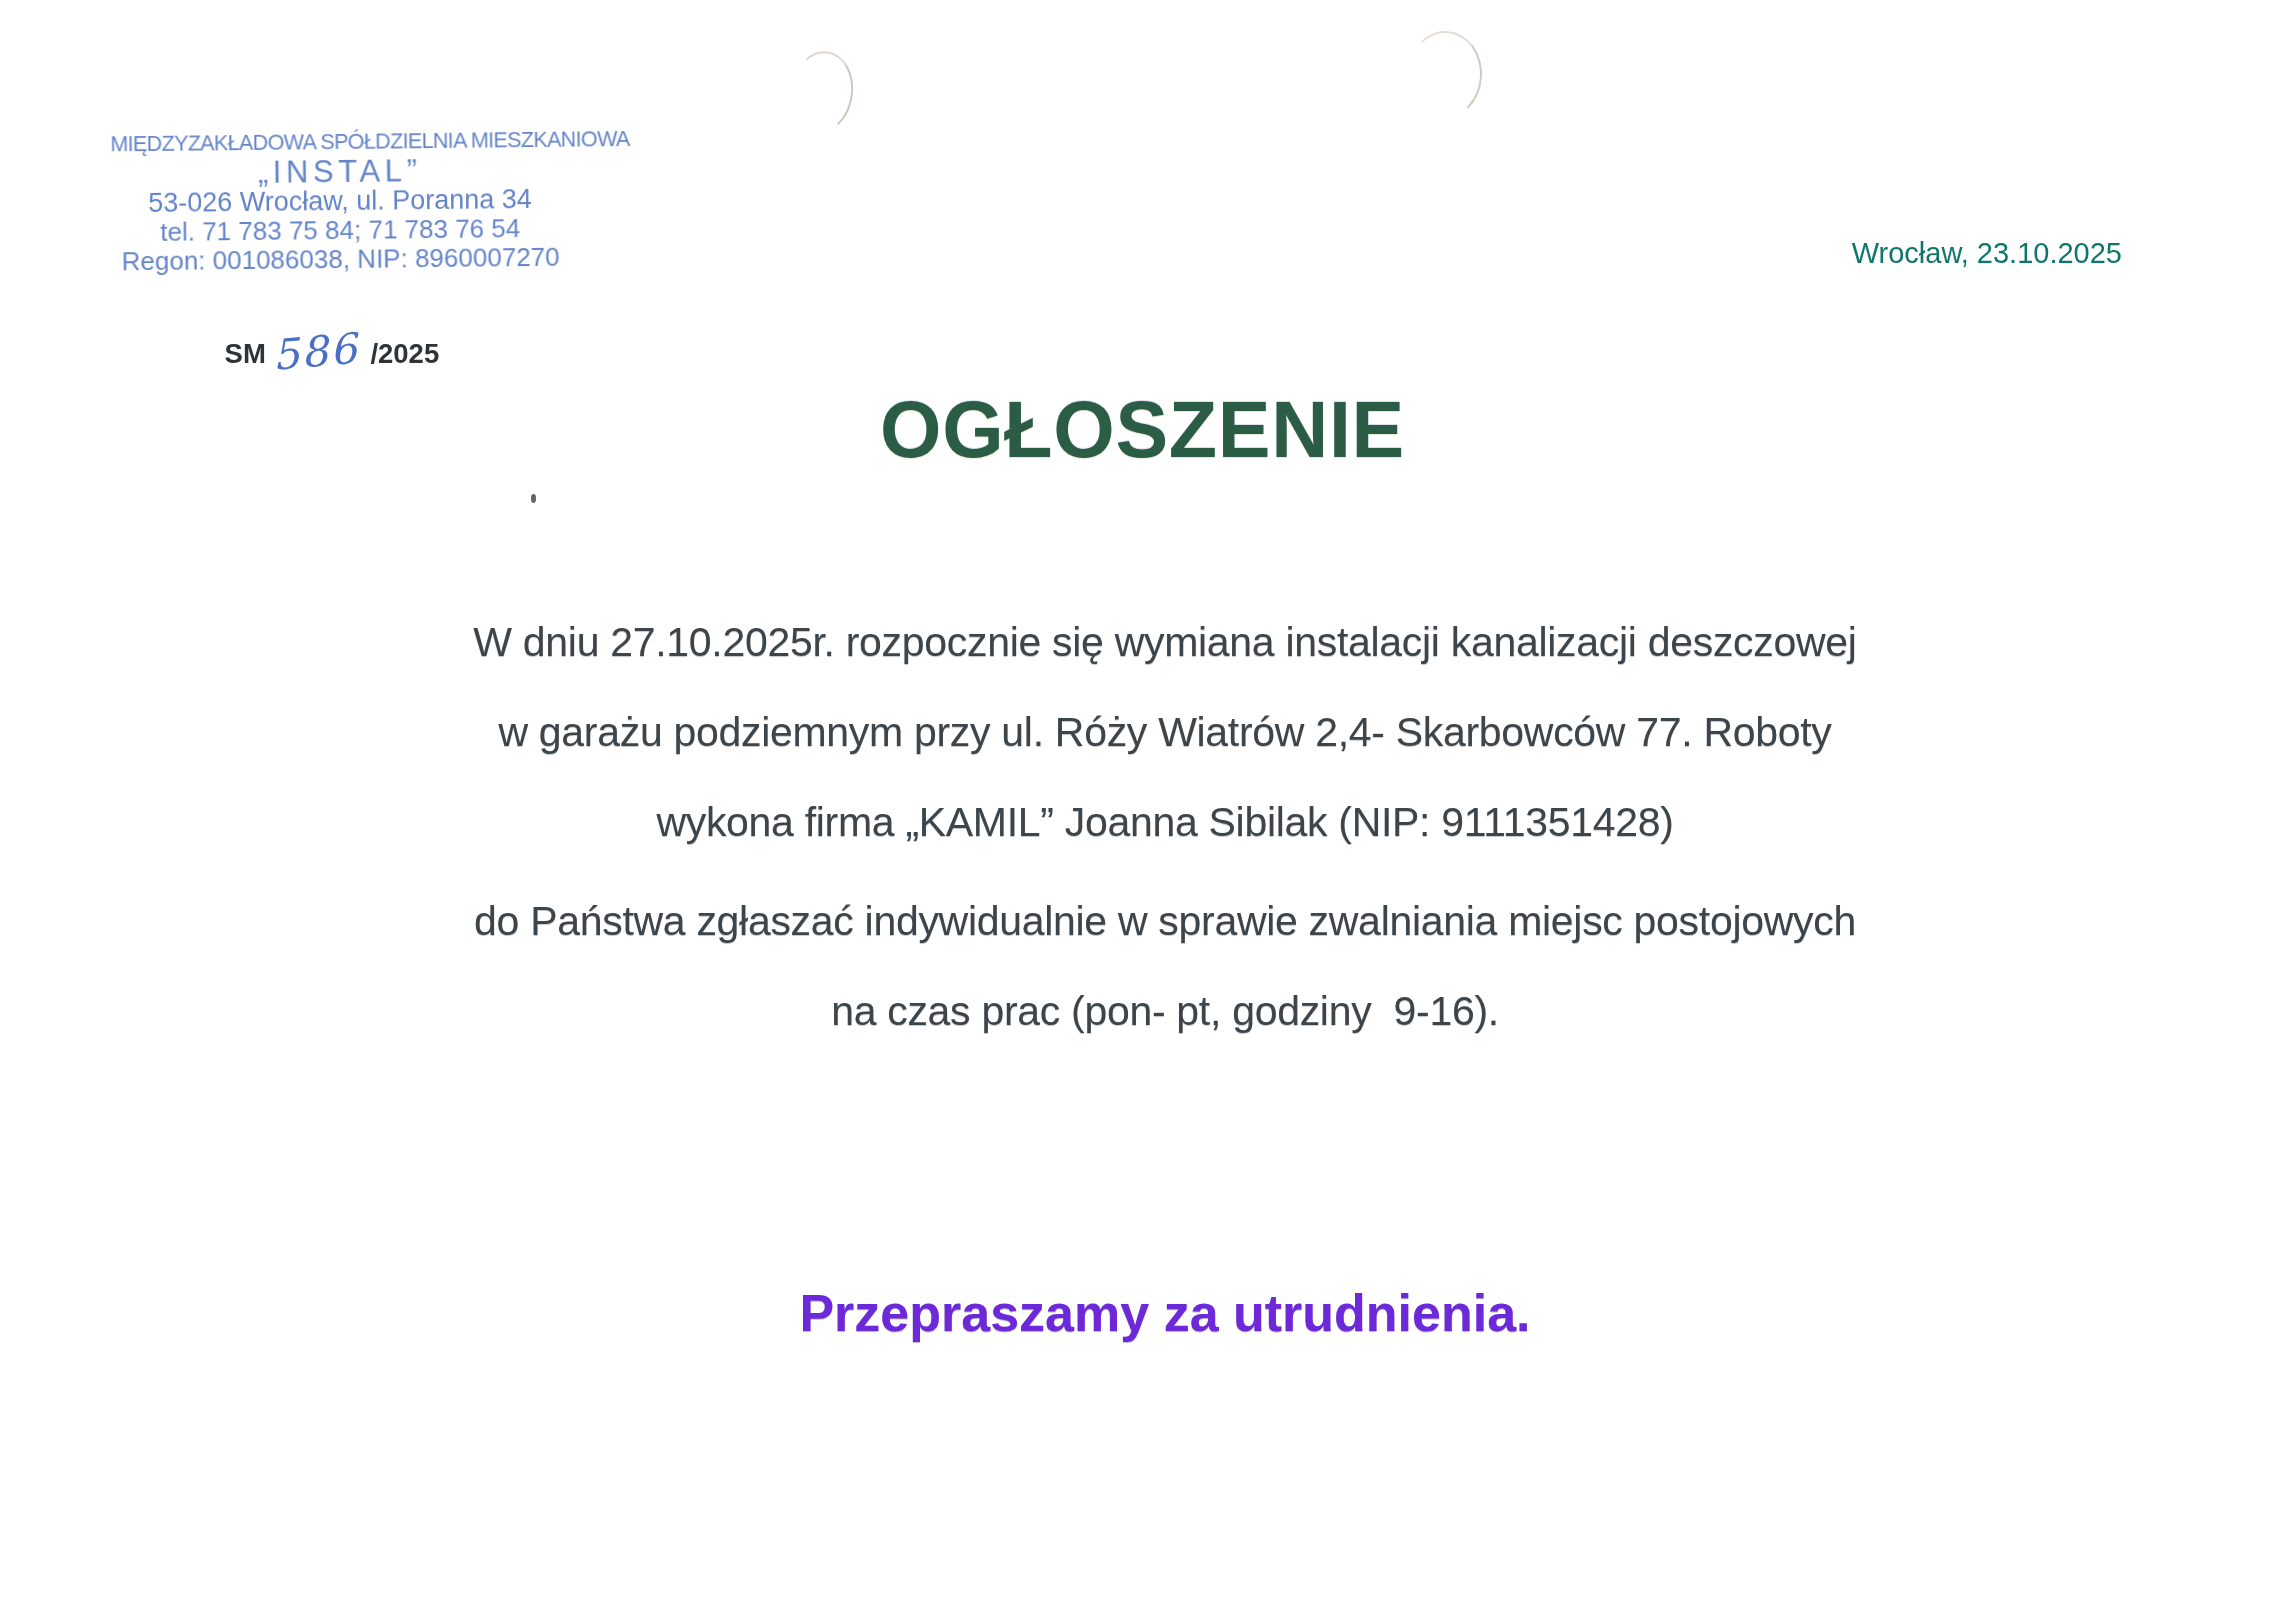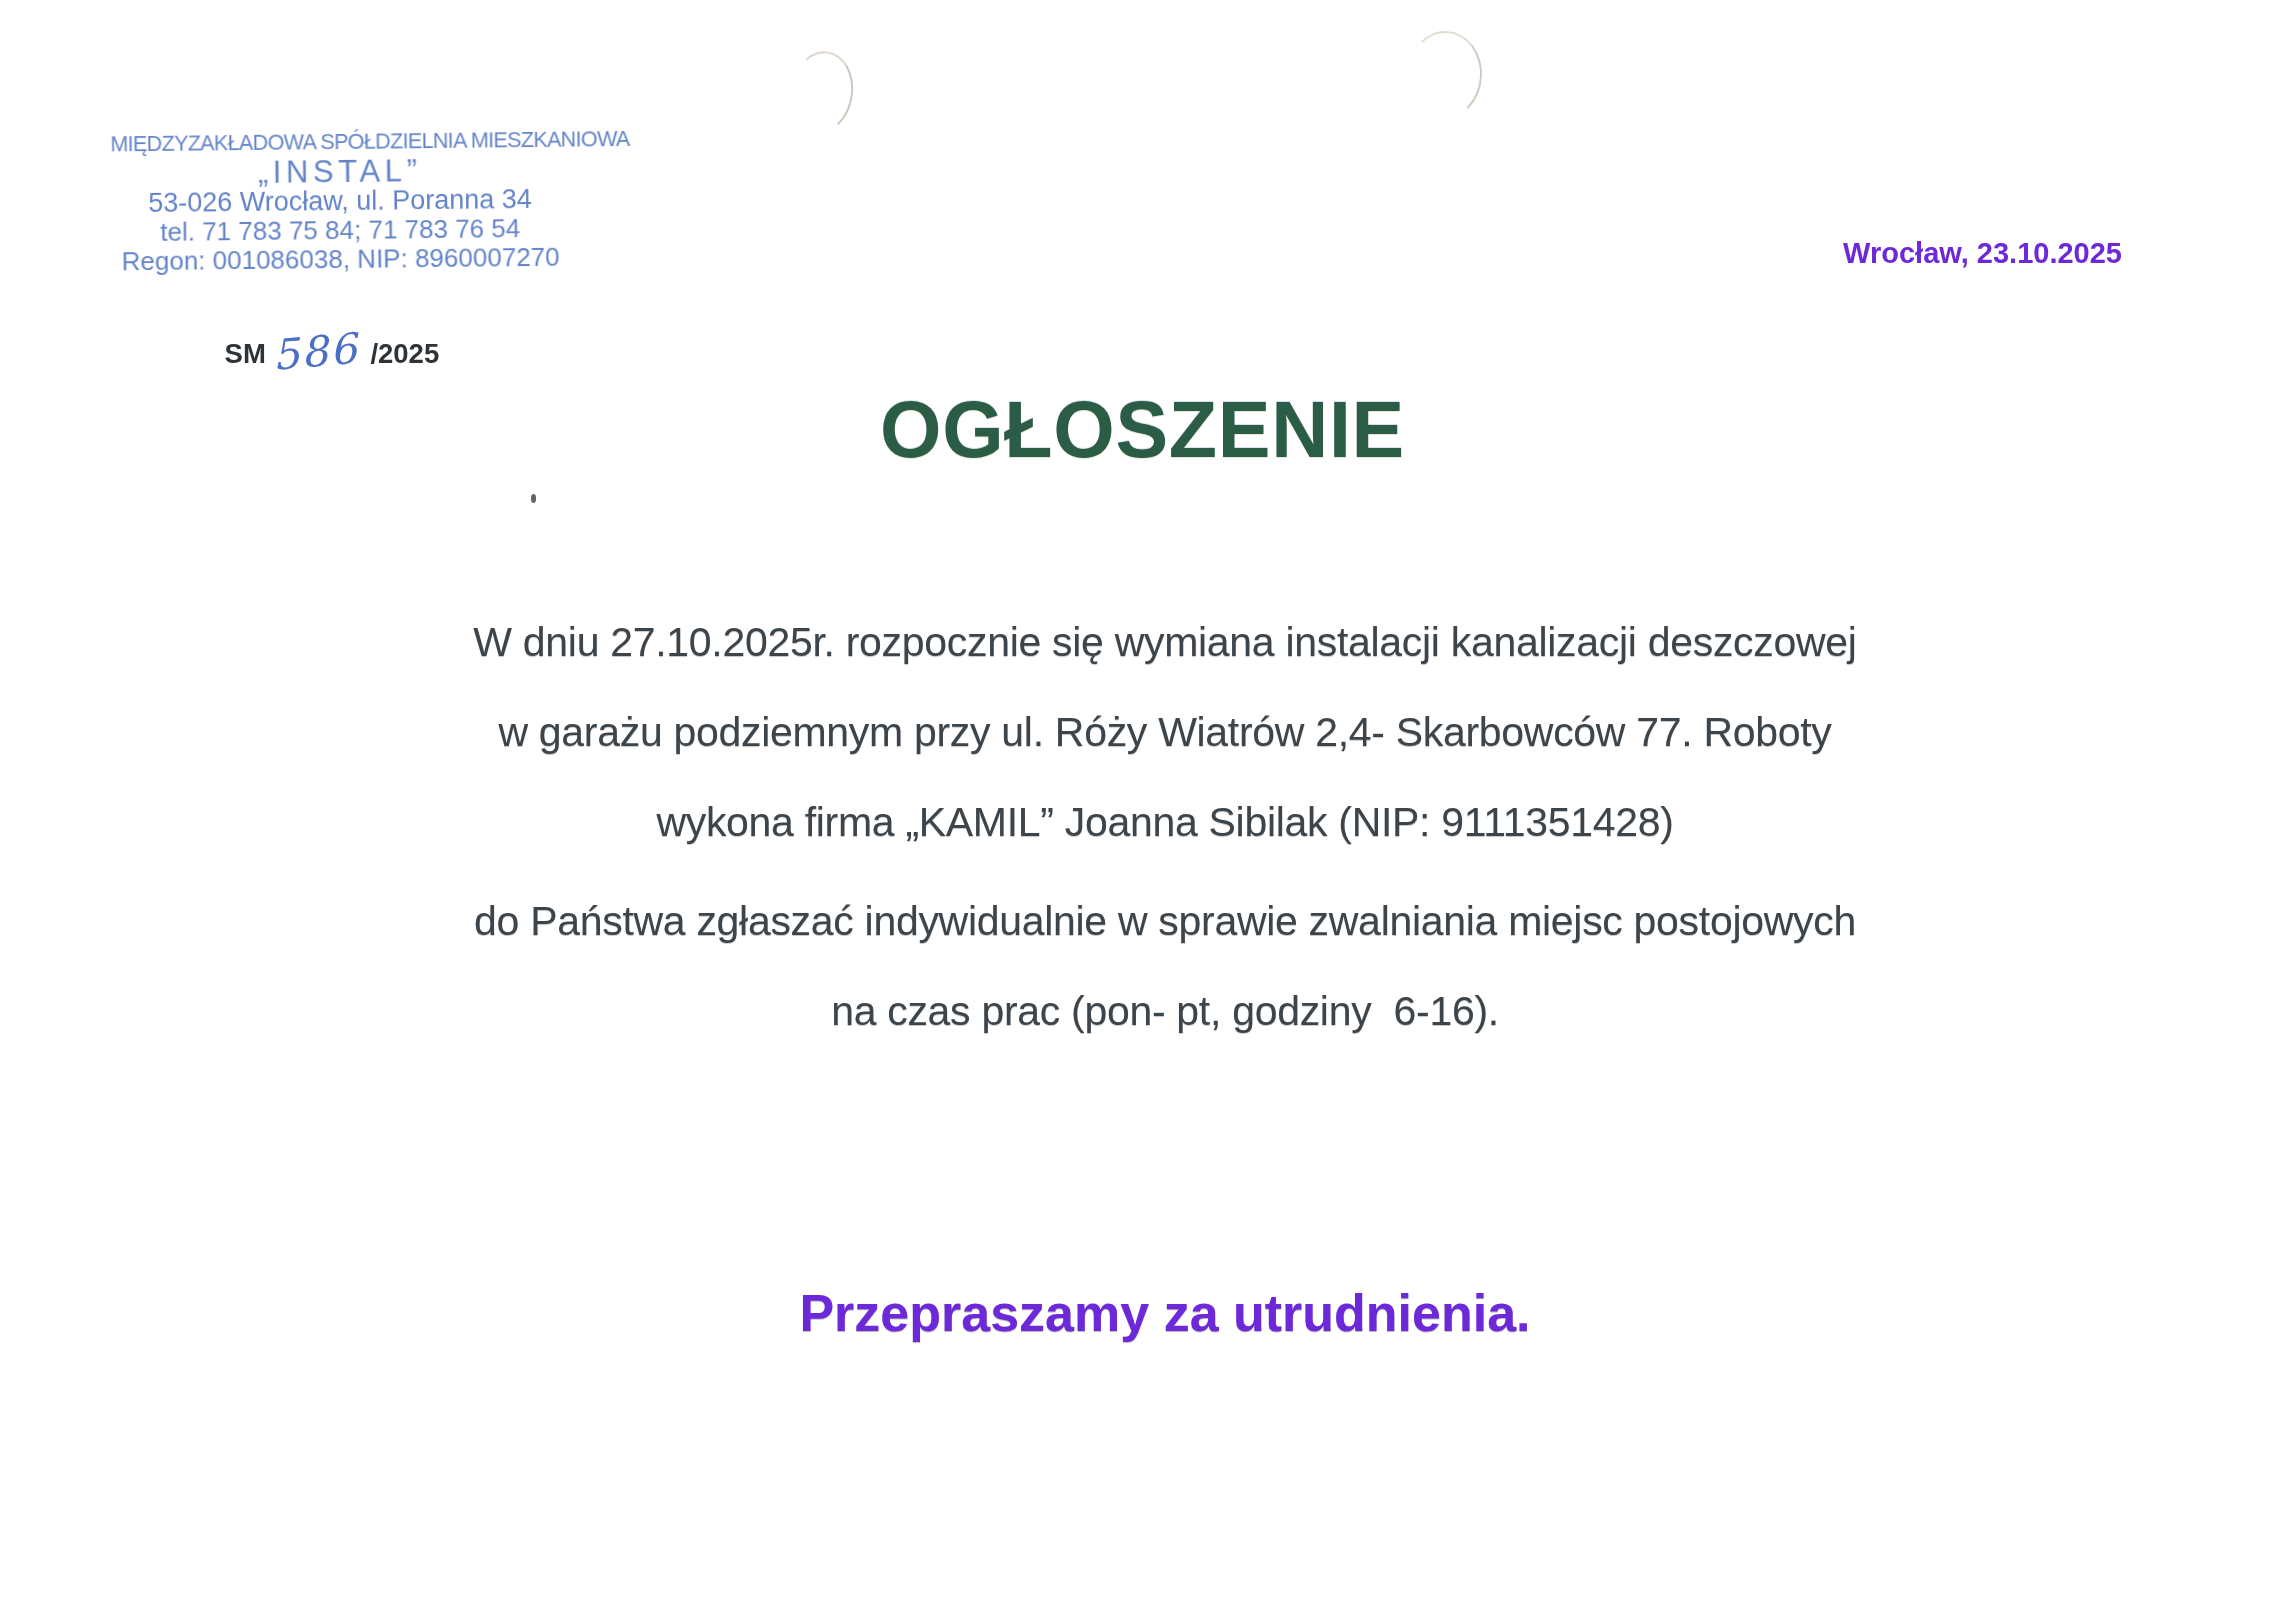--- a/index.html
+++ b/index.html
@@ -38,21 +38,21 @@
   .ref-number{
     font-size:42px;font-weight:normal;font-style:italic;
     font-family:"DejaVu Serif",serif;
     color:var(--hand-ink);display:inline-block;
     transform:rotate(-5deg) skewX(-4deg);
     position:relative;top:3.3px;margin:0 7.9px 0 10.5px;letter-spacing:2px;
   }
 
   
   .dateline{
-    right:173px;top:237px;font-size:29px;color:#6d28d9;white-space:pre;font-weight:bold;
+    right:173px;top:237px;font-size:29px;color:#0f766e;white-space:pre;
   }
 
   
   .title{
     left:0;top:390px;width:2285px;text-align:center;
     font-size:79px;line-height:80px;font-weight:bold;
     color:var(--title-color);letter-spacing:0.7px;
     text-shadow:0 1.3px 0 rgba(150,160,60,.25), 0 -0.7px 0 rgba(60,90,160,.2);
   }
 
@@ -112,21 +112,21 @@
   <h1 class="abs title">OGŁOSZENIE</h1>
 
   <p class="abs bodytext para1">
     <span class="line">W dniu 27.10.2025r. rozpocznie się wymiana instalacji kanalizacji deszczowej</span>
     <span class="line">w garażu podziemnym przy ul. Róży Wiatrów 2,4- Skarbowców 77. Roboty</span>
     <span class="line">wykona firma „KAMIL” Joanna Sibilak (NIP: 9111351428)</span>
   </p>
 
   <p class="abs bodytext para2">
     <span class="line">do Państwa zgłaszać indywidualnie w sprawie zwalniania miejsc postojowych</span>
-    <span class="line">na czas prac (pon- pt, godziny  6-16).</span>
+    <span class="line">na czas prac (pon- pt, godziny  9-16).</span>
   </p>
 
   <div class="abs closing">Przepraszamy za utrudnienia.</div>
 
   <div class="abs arc arc1"></div>
   <div class="abs arc arc2"></div>
   <div class="abs speck"></div>
 
 </div>
 

